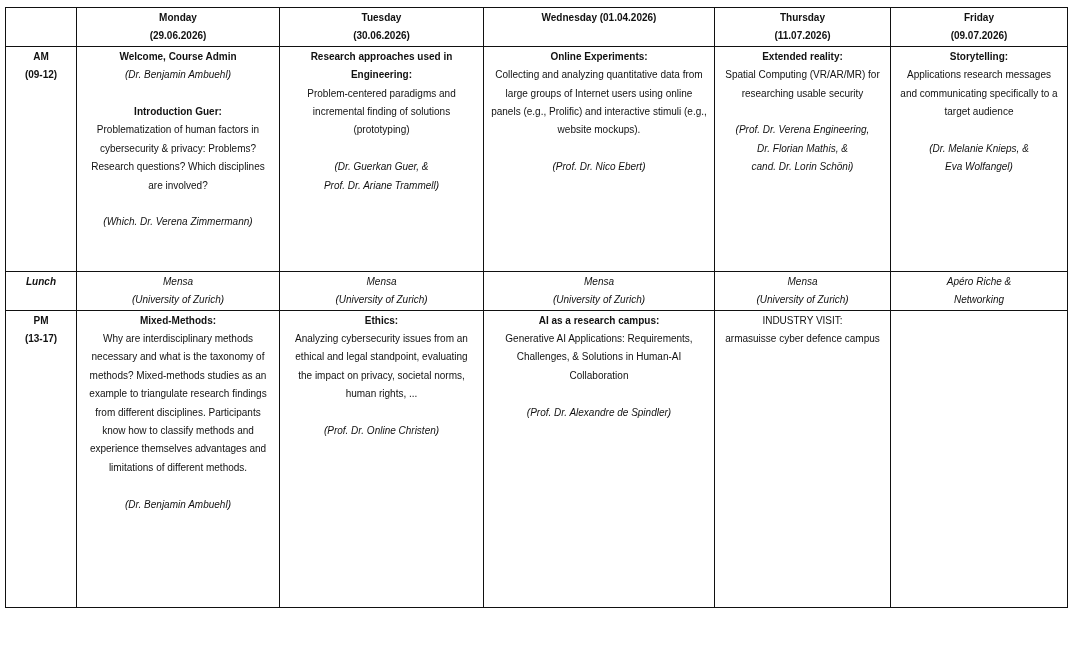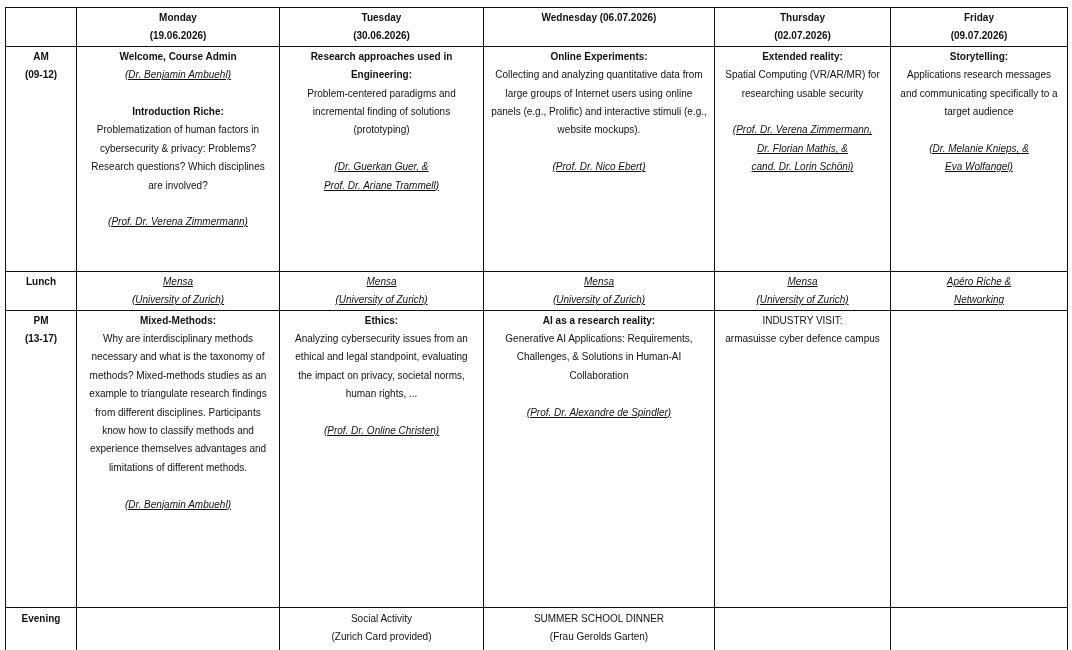--- a/index.html
+++ b/index.html
@@ -40,22 +40,22 @@
     col.c4 { width: 176px; }
     col.c5 { width: 177px; }
 
     tr.r-head td { height: 35px; }
     tr.r-am td { height: 223px; margin-left: 12px; }
     tr.r-lunch td { height: 36px; }
     tr.r-pm td { height: 295px; }
     tr.r-evening td { height: 40px; }
 
     .b { font-weight: bold; }
-    .i { font-style: italic; text-decoration: underline; }
-    .bi { font-weight: bold; }
+    .i { font-style: italic; }
+    .bi { font-weight: bold; font-style: italic; }
     .blk { display: block; }
     .gap { display: block; height: 18.4px; }
     .row-label { font-weight: bold; }
     tr.r-evening td { padding-top: 2px; }
   </style>
 </head>
 <body>
 
 <table class="schedule">
   <colgroup>
@@ -65,72 +65,72 @@
       <col class="c3">
       <col class="c4">
       <col class="c5">
   </colgroup>
 
   <tbody>
       <tr class="r-head">
     <td><span></span></td>
     <td>
       <span class="b blk">Monday</span>
-      <span class="b blk">(19.06.2026)</span>
+      <span class="b blk">(29.06.2026)</span>
     </td>
     <td>
       <span class="b blk">Tuesday</span>
       <span class="b blk">(30.06.2026)</span>
     </td>
     <td>
-      <span class="b blk">Wednesday (06.07.2026)</span>
+      <span class="b blk">Wednesday (01.04.2026)</span>
       <span class="b blk"></span>
     </td>
     <td>
       <span class="b blk">Thursday</span>
-      <span class="b blk">(02.07.2026)</span>
+      <span class="b blk">(11.07.2026)</span>
     </td>
     <td>
       <span class="b blk">Friday</span>
       <span class="b blk">(09.07.2026)</span>
     </td>
   </tr>
 
   <tr class="r-am">
     <td>
       <span class="row-label blk">AM</span>
       <span class="row-label blk">(09-12)</span>
     </td>
     <td>
       <span class="b blk">Welcome, Course Admin</span>
       <span class="i blk">(Dr. Benjamin Ambuehl)</span>
       <span class="gap"></span>
-      <span class="b blk">Introduction Riche:</span>
+      <span class="b blk">Introduction Guer:</span>
       <span class="blk">Problematization of human factors in cybersecurity &amp; privacy: Problems? Research questions? Which disciplines are involved?</span>
       <span class="gap"></span>
-      <span class="i blk">(Prof. Dr. Verena Zimmermann)</span>
+      <span class="i blk">(Which. Dr. Verena Zimmermann)</span>
     </td>
     <td>
       <span class="b blk">Research approaches used in Engineering:</span>
       <span class="blk">Problem-centered paradigms and incremental finding of solutions (prototyping)</span>
       <span class="gap"></span>
       <span class="i blk">(Dr. Guerkan Guer, &amp;</span>
       <span class="i blk">Prof. Dr. Ariane Trammell)</span>
     </td>
     <td>
       <span class="b blk">Online Experiments:</span>
       <span class="blk">Collecting and analyzing quantitative data from large groups of Internet users using online panels (e.g., Prolific) and interactive stimuli (e.g., website mockups).</span>
       <span class="gap"></span>
       <span class="i blk">(Prof. Dr. Nico Ebert)</span>
     </td>
     <td>
       <span class="b blk">Extended reality:</span>
       <span class="blk">Spatial Computing (VR/AR/MR) for researching usable security</span>
       <span class="gap"></span>
-      <span class="i blk">(Prof. Dr. Verena Zimmermann,</span>
+      <span class="i blk">(Prof. Dr. Verena Engineering,</span>
       <span class="i blk">Dr. Florian Mathis, &amp;</span>
       <span class="i blk">cand. Dr. Lorin Schöni)</span>
     </td>
     <td>
       <span class="b blk">Storytelling:</span>
       <span class="blk">Applications research messages and communicating specifically to a target audience</span>
       <span class="gap"></span>
       <span class="i blk">(Dr. Melanie Knieps, &amp;</span>
       <span class="i blk">Eva Wolfangel)</span>
     </td>
@@ -173,42 +173,26 @@
       <span class="gap"></span>
       <span class="i blk">(Dr. Benjamin Ambuehl)</span>
     </td>
     <td>
       <span class="b blk">Ethics:</span>
       <span class="blk">Analyzing cybersecurity issues from an ethical and legal standpoint, evaluating the impact on privacy, societal norms, human rights, ...</span>
       <span class="gap"></span>
       <span class="i blk">(Prof. Dr. Online Christen)</span>
     </td>
     <td>
-      <span class="b blk">AI as a research reality:</span>
+      <span class="b blk">AI as a research campus:</span>
       <span class="blk">Generative AI Applications: Requirements, Challenges, &amp; Solutions in Human-AI Collaboration</span>
       <span class="gap"></span>
       <span class="i blk">(Prof. Dr. Alexandre de Spindler)</span>
     </td>
     <td>
       <span class="blk">INDUSTRY VISIT:</span>
       <span class="blk">armasuisse cyber defence campus</span>
     </td>
     <td></td>
   </tr>
 
-  <tr class="r-evening">
-    <td>
-      <span class="row-label blk">Evening</span>
-    </td>
-    <td></td>
-    <td>
-      <span class="blk">Social Activity</span>
-      <span class="blk">(Zurich Card provided)</span>
-    </td>
-    <td>
-      <span class="blk">SUMMER SCHOOL DINNER</span>
-      <span class="blk">(Frau Gerolds Garten)</span>
-    </td>
-    <td></td>
-    <td></td>
-  </tr>
 </tbody>
   </table>
 
 </body></html>

